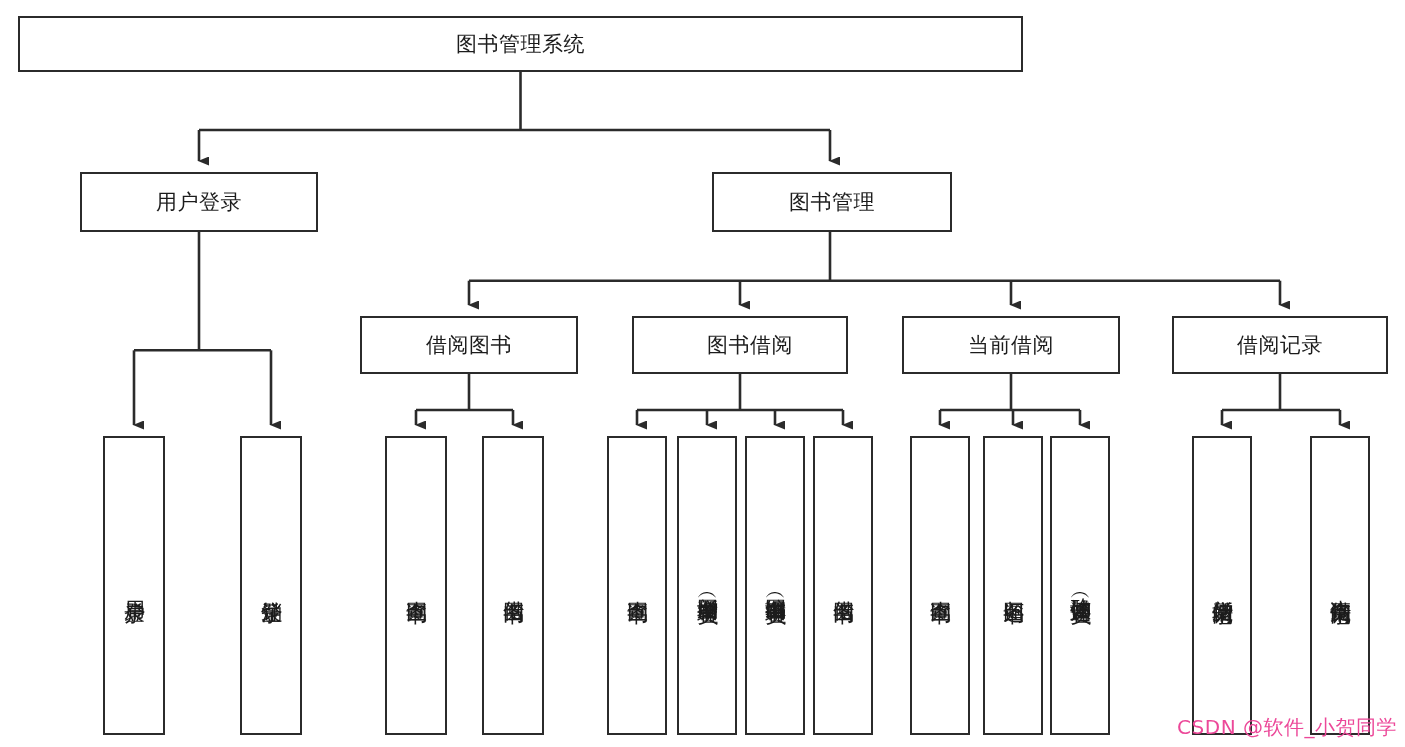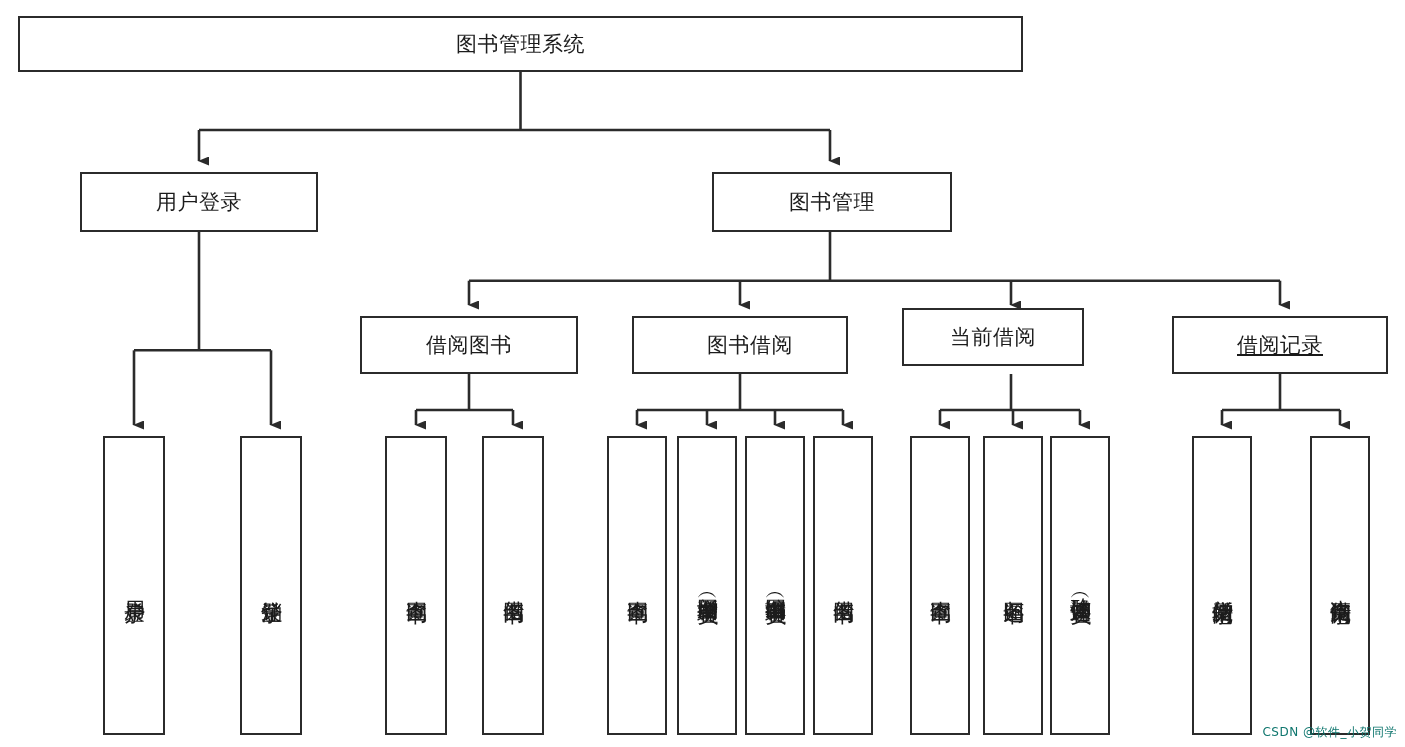--- a/index.html
+++ b/index.html
@@ -59,22 +59,22 @@
     white-space: normal;
     font-size: 21px;
     line-height: 1.12;
     letter-spacing: 1px;
     max-height: 100%;
   }
   .watermark {
     position: absolute;
     right: 8px;
     bottom: 6px;
-    font-size: 12px;
-    color: #0f766e;
+    font-size: 20px;
+    color: #ec4899;
     letter-spacing: 0.5px;
     z-index: 5;
     white-space: nowrap;
     font-family: "DejaVu Sans", "Liberation Sans", sans-serif;
   }
 </style>
 </head>
 <body>
 
 <div id="canvas">
@@ -130,24 +130,24 @@
       </div>
       <div class="node" style="left: 712px; top: 172px; width: 240px; height: 60px;">
         <span class="node-label">图书管理</span>
       </div>
       <div class="node" style="left: 360px; top: 316px; width: 218px; height: 58px;">
         <span class="node-label">借阅图书</span>
       </div>
       <div class="node" style="left: 632px; top: 316px; width: 216px; height: 58px; padding-left: 20px;">
         <span class="node-label">图书借阅</span>
       </div>
-      <div class="node" style="left: 902px; top: 308px; width: 182px; height: 58px;">
+      <div class="node" style="left: 902px; top: 316px; width: 218px; height: 58px;">
         <span class="node-label">当前借阅</span>
       </div>
-      <div class="node" style="left: 1172px; top: 316px; width: 216px; height: 58px; text-decoration: underline;">
+      <div class="node" style="left: 1172px; top: 316px; width: 216px; height: 58px;">
         <span class="node-label">借阅记录</span>
       </div>
       <div class="node leaf" style="left: 103px; top: 436px; width: 62px; height: 299px;">
         <span class="node-label">用户登录</span>
       </div>
       <div class="node leaf" style="left: 240px; top: 436px; width: 62px; height: 299px;">
         <span class="node-label">注销登录</span>
       </div>
       <div class="node leaf" style="left: 385px; top: 436px; width: 62px; height: 299px;">
         <span class="node-label">查询图书</span>

